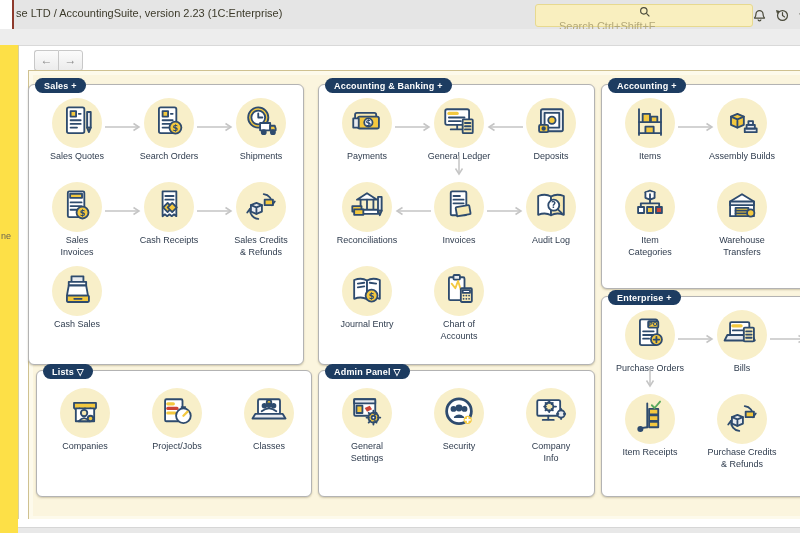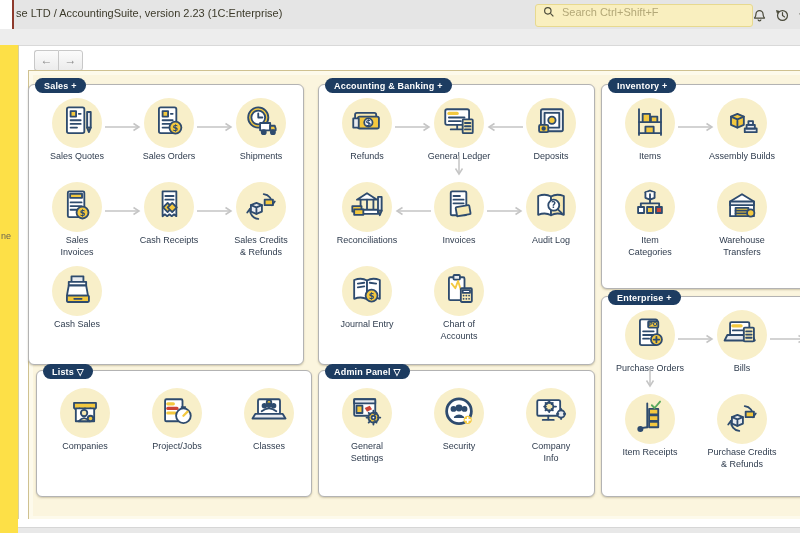--- a/index.html
+++ b/index.html
@@ -3,21 +3,21 @@
 <meta charset="utf-8">
 <style>
   html,body{margin:0;padding:0;}
   #app{position:relative;width:800px;height:533px;overflow:hidden;background:#fff;
        font-family:"Liberation Sans",sans-serif;-webkit-font-smoothing:antialiased;}
   
   .titlebar{position:absolute;left:12px;top:0;width:800px;height:29px;background:#e5e5e5;border-bottom:1px solid #d9c25a;}
   .rededge{position:absolute;left:0;top:0;width:2px;height:29px;background:#8e3b2d;}
   .title-text{position:absolute;left:4px;top:7px;font-size:11px;color:#3c3a2a;white-space:nowrap;}
   .searchbox{position:absolute;left:523px;top:4px;width:216px;height:21px;background:#f9efbf;border:1px solid #e7d98f;
-             border-radius:3px;display:flex;align-items:flex-start;}
+             border-radius:3px;display:flex;align-items:center;flex-direction:column;}
   .searchbox svg{margin:0 4px 0 6px;flex:0 0 auto;}
   .searchbox input{border:none;background:transparent;outline:none;font-size:11px;width:170px;
                    font-family:"Liberation Sans",sans-serif;color:#4a4536;}
   .searchbox input::placeholder{color:#b3a878;}
   .topicon{position:absolute;top:4px;width:22px;height:22px;display:flex;align-items:center;justify-content:center;cursor:pointer;}
   
   .graystrip{position:absolute;left:0;top:29px;width:800px;height:16px;background:#ededed;border-bottom:1px solid #d9d9d9;}
   
   .sliver{position:absolute;left:0;top:45px;width:18px;height:488px;background:#fde047;border-right:1px solid #d8d0a0;}
   .sliver-frag{position:absolute;left:1px;top:186px;font-size:9px;color:#6b6552;}
@@ -126,21 +126,21 @@
                 <line x1="17" y1="21" x2="28" y2="21"></line>
                 <line x1="17" y1="25" x2="28" y2="25"></line>
                 <line x1="17" y1="29" x2="24" y2="29"></line>
                 <rect x="17" y="11" width="6" height="6" fill="#f3c83f"></rect>
                 <line x1="26" y1="14" x2="28" y2="14"></line>
                 <circle cx="31" cy="29" r="6.5" fill="#f3c83f"></circle>
                 <text x="31" y="32.5" font-size="9" font-family="DejaVu Sans,sans-serif" font-weight="bold" fill="#2e4b6e" stroke="none" text-anchor="middle">$</text>
               </g>
             </svg>
           </div>
-          <div class="tlabel">Sales Orders</div>
+          <div class="tlabel">Search Orders</div>
         </div>
         <div class="tile" style="left: 186px; top: 13px;">
           <div class="circle">
             <svg viewBox="0 0 48 48">
               <g fill="#fff" stroke="#2e4b6e" stroke-width="2" stroke-linecap="round" stroke-linejoin="round">
                 <circle cx="21" cy="18" r="11" fill="#f3c83f"></circle>
                 <circle cx="21" cy="18" r="7.5" fill="#fff"></circle>
                 <path d="M21 13.5V18h4.5" fill="none"></path>
                 <rect x="23" y="24" width="11" height="8" fill="#fff"></rect>
                 <path d="M34 27h5l1 3v2h-6z" fill="#f3c83f"></path>
@@ -245,21 +245,21 @@
             <svg viewBox="0 0 48 48">
               <g fill="#fff" stroke="#2e4b6e" stroke-width="2" stroke-linecap="round" stroke-linejoin="round">
                 <rect x="11" y="13" width="23" height="13" rx="2" fill="#f7e9b2"></rect>
                 <rect x="14" y="17" width="23" height="13" rx="2" fill="#f3c83f"></rect>
                 <circle cx="25.5" cy="23.5" r="4.5" fill="#fff"></circle>
                 <text x="25.5" y="27" font-size="9" font-family="DejaVu Sans,sans-serif" font-weight="bold" fill="#2e4b6e" stroke="none" text-anchor="middle">$</text>
                 <rect x="9" y="19" width="6" height="10" fill="#e8ebef"></rect>
               </g>
             </svg>
           </div>
-          <div class="tlabel">Refunds</div>
+          <div class="tlabel">Payments</div>
         </div>
         <div class="tile" style="left: 94px; top: 13px;">
           <div class="circle">
             <svg viewBox="0 0 48 48">
               <g fill="#fff" stroke="#2e4b6e" stroke-width="2" stroke-linecap="round" stroke-linejoin="round">
                 <rect x="9" y="9" width="26" height="17" rx="2"></rect>
                 <line x1="13" y1="13.5" x2="22" y2="13.5" stroke="#f3c83f" stroke-width="3.5"></line>
                 <line x1="13" y1="18" x2="30" y2="18"></line>
                 <line x1="13" y1="22" x2="26" y2="22"></line>
                 <line x1="22" y1="26" x2="22" y2="30"></line>
@@ -390,21 +390,21 @@
             </g>
           </svg></div>
         <div class="arr" style="left: 166px; top: 117px;"><svg width="40" height="10" viewBox="0 0 40 10">
             <g stroke="#c5c5c5" stroke-width="1.5" fill="none">
               <path d="M2 5h33"></path>
               <path d="M30.5 1.5L36 5l-5.5 3.5"></path>
             </g>
           </svg></div>
       </section>
       <section class="panel" style="left: 601px; top: 84px; width: 280px; height: 203px;">
-        <div class="badge">Inventory +</div>
+        <div class="badge">Accounting +</div>
         <div class="tile" style="left: 2px; top: 13px;">
           <div class="circle">
             <svg viewBox="0 0 48 48">
               <g fill="#fff" stroke="#2e4b6e" stroke-width="2" stroke-linecap="round" stroke-linejoin="round">
                 <line x1="12" y1="9" x2="12" y2="37"></line>
                 <line x1="36" y1="9" x2="36" y2="37"></line>
                 <line x1="12" y1="23" x2="36" y2="23"></line>
                 <line x1="12" y1="35" x2="36" y2="35"></line>
                 <rect x="16" y="14" width="8" height="9" fill="#f3c83f"></rect>
                 <rect x="25" y="17" width="7" height="6" fill="#f3c83f"></rect>

